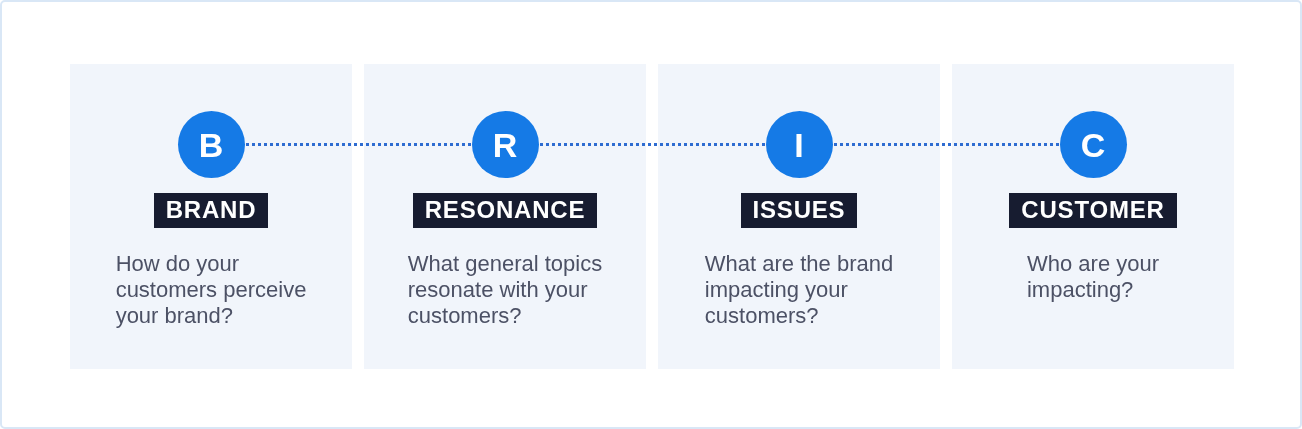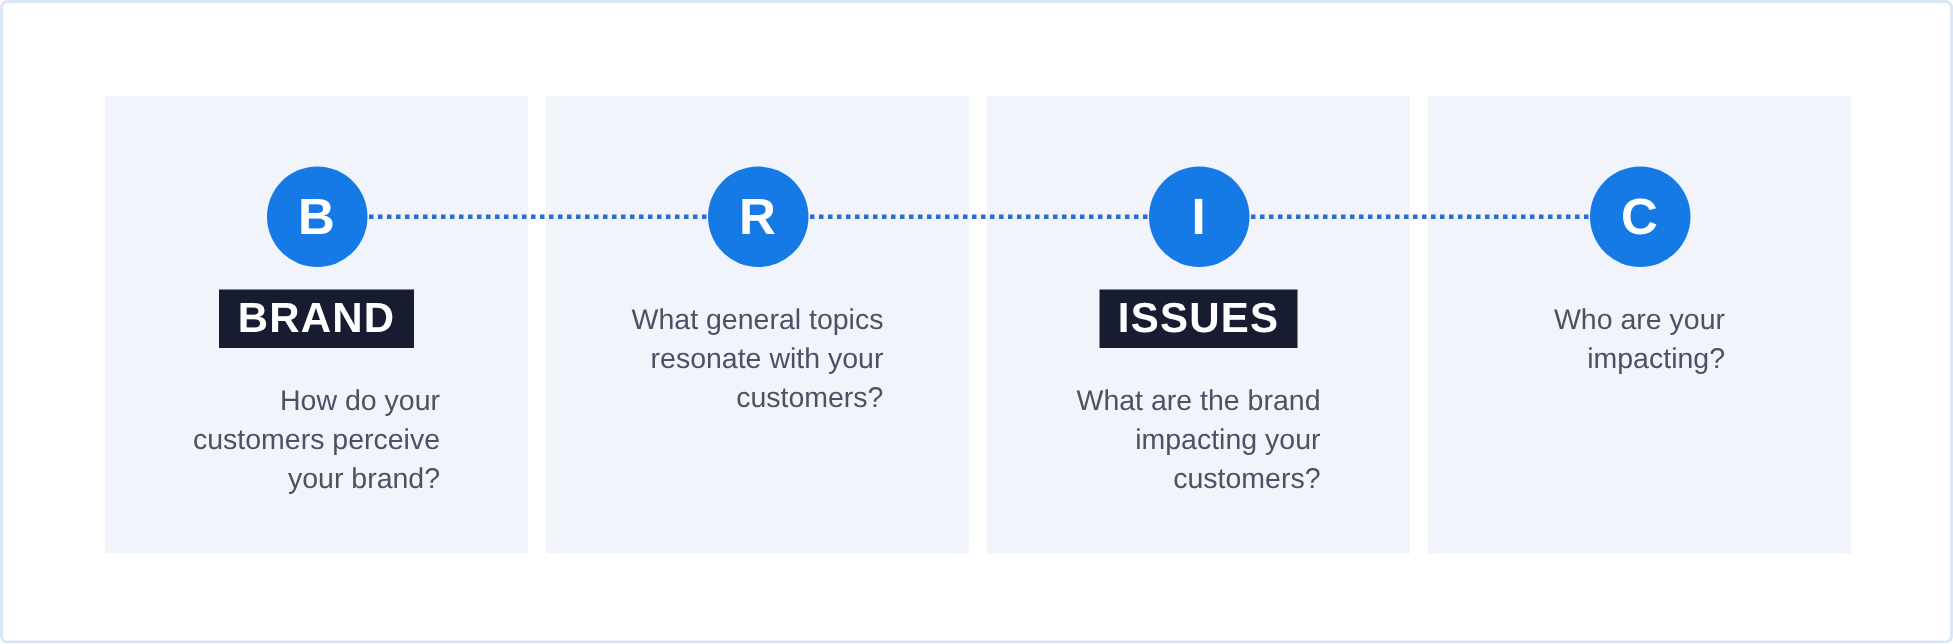--- a/index.html
+++ b/index.html
@@ -56,33 +56,33 @@
     font-weight: 800;
     display: flex;
     align-items: center;
     justify-content: center;
     line-height: 1;
   }
   .label {
     margin-top: 15px;
     background: #171c30;
     color: #ffffff;
-    font-size: 28px;
+    font-size: 24px;
     font-weight: 800;
     letter-spacing: 0.8px;
     line-height: 1;
     padding: 5px 12px 6px 12px;
     white-space: nowrap;
   }
   .desc {
     margin-top: 23px;
     color: #4c5165;
-    font-size: 19px;
+    font-size: 22px;
     line-height: 26px;
-    text-align: right;
+    text-align: left;
     white-space: pre-line;
   }
 </style>
 </head>
 <body>
 
 <div class="frame">
   <div class="dotted-line"></div>
 
   <div class="cards">
@@ -94,37 +94,39 @@
       <div class="label">BRAND</div>
       <div class="desc">How do your
 customers perceive
 your brand?</div>
     </div>
 
     <div class="card">
       <div class="circle">
         <span>R</span>
       </div>
+      <div class="label">RESONANCE</div>
       <div class="desc">What general topics
 resonate with your
 customers?</div>
     </div>
 
     <div class="card">
       <div class="circle">
         <span>I</span>
       </div>
       <div class="label">ISSUES</div>
       <div class="desc">What are the brand
 impacting your
 customers?</div>
     </div>
 
     <div class="card">
       <div class="circle">
         <span>C</span>
       </div>
+      <div class="label">CUSTOMER</div>
       <div class="desc">Who are your
 impacting?</div>
     </div>
 
   </div>
 </div>
 
 </body></html>

